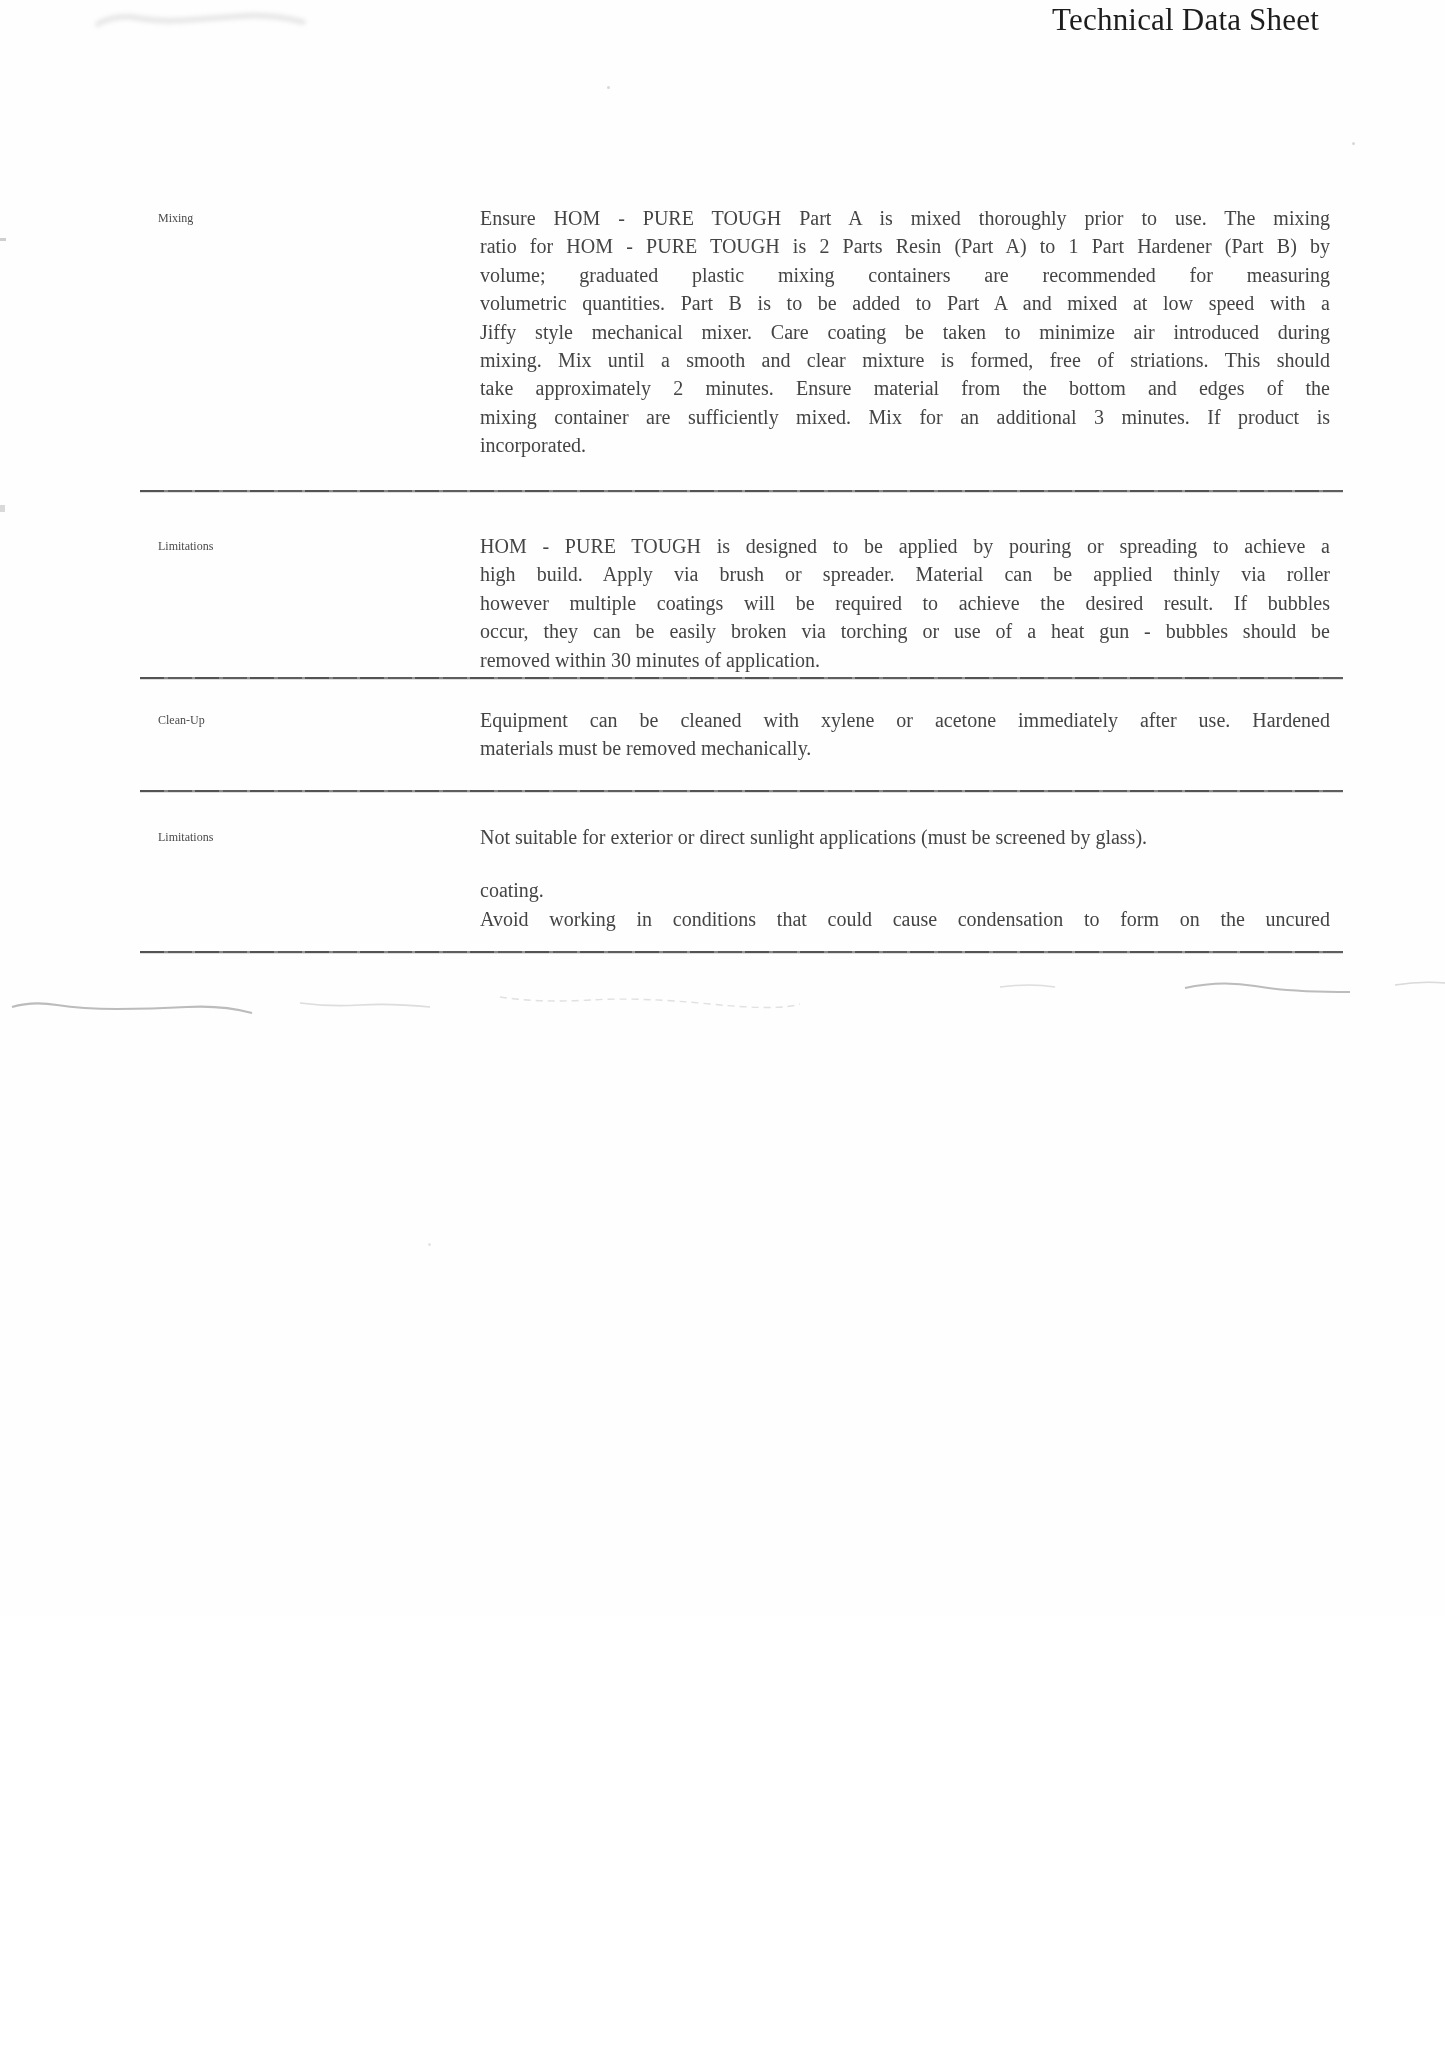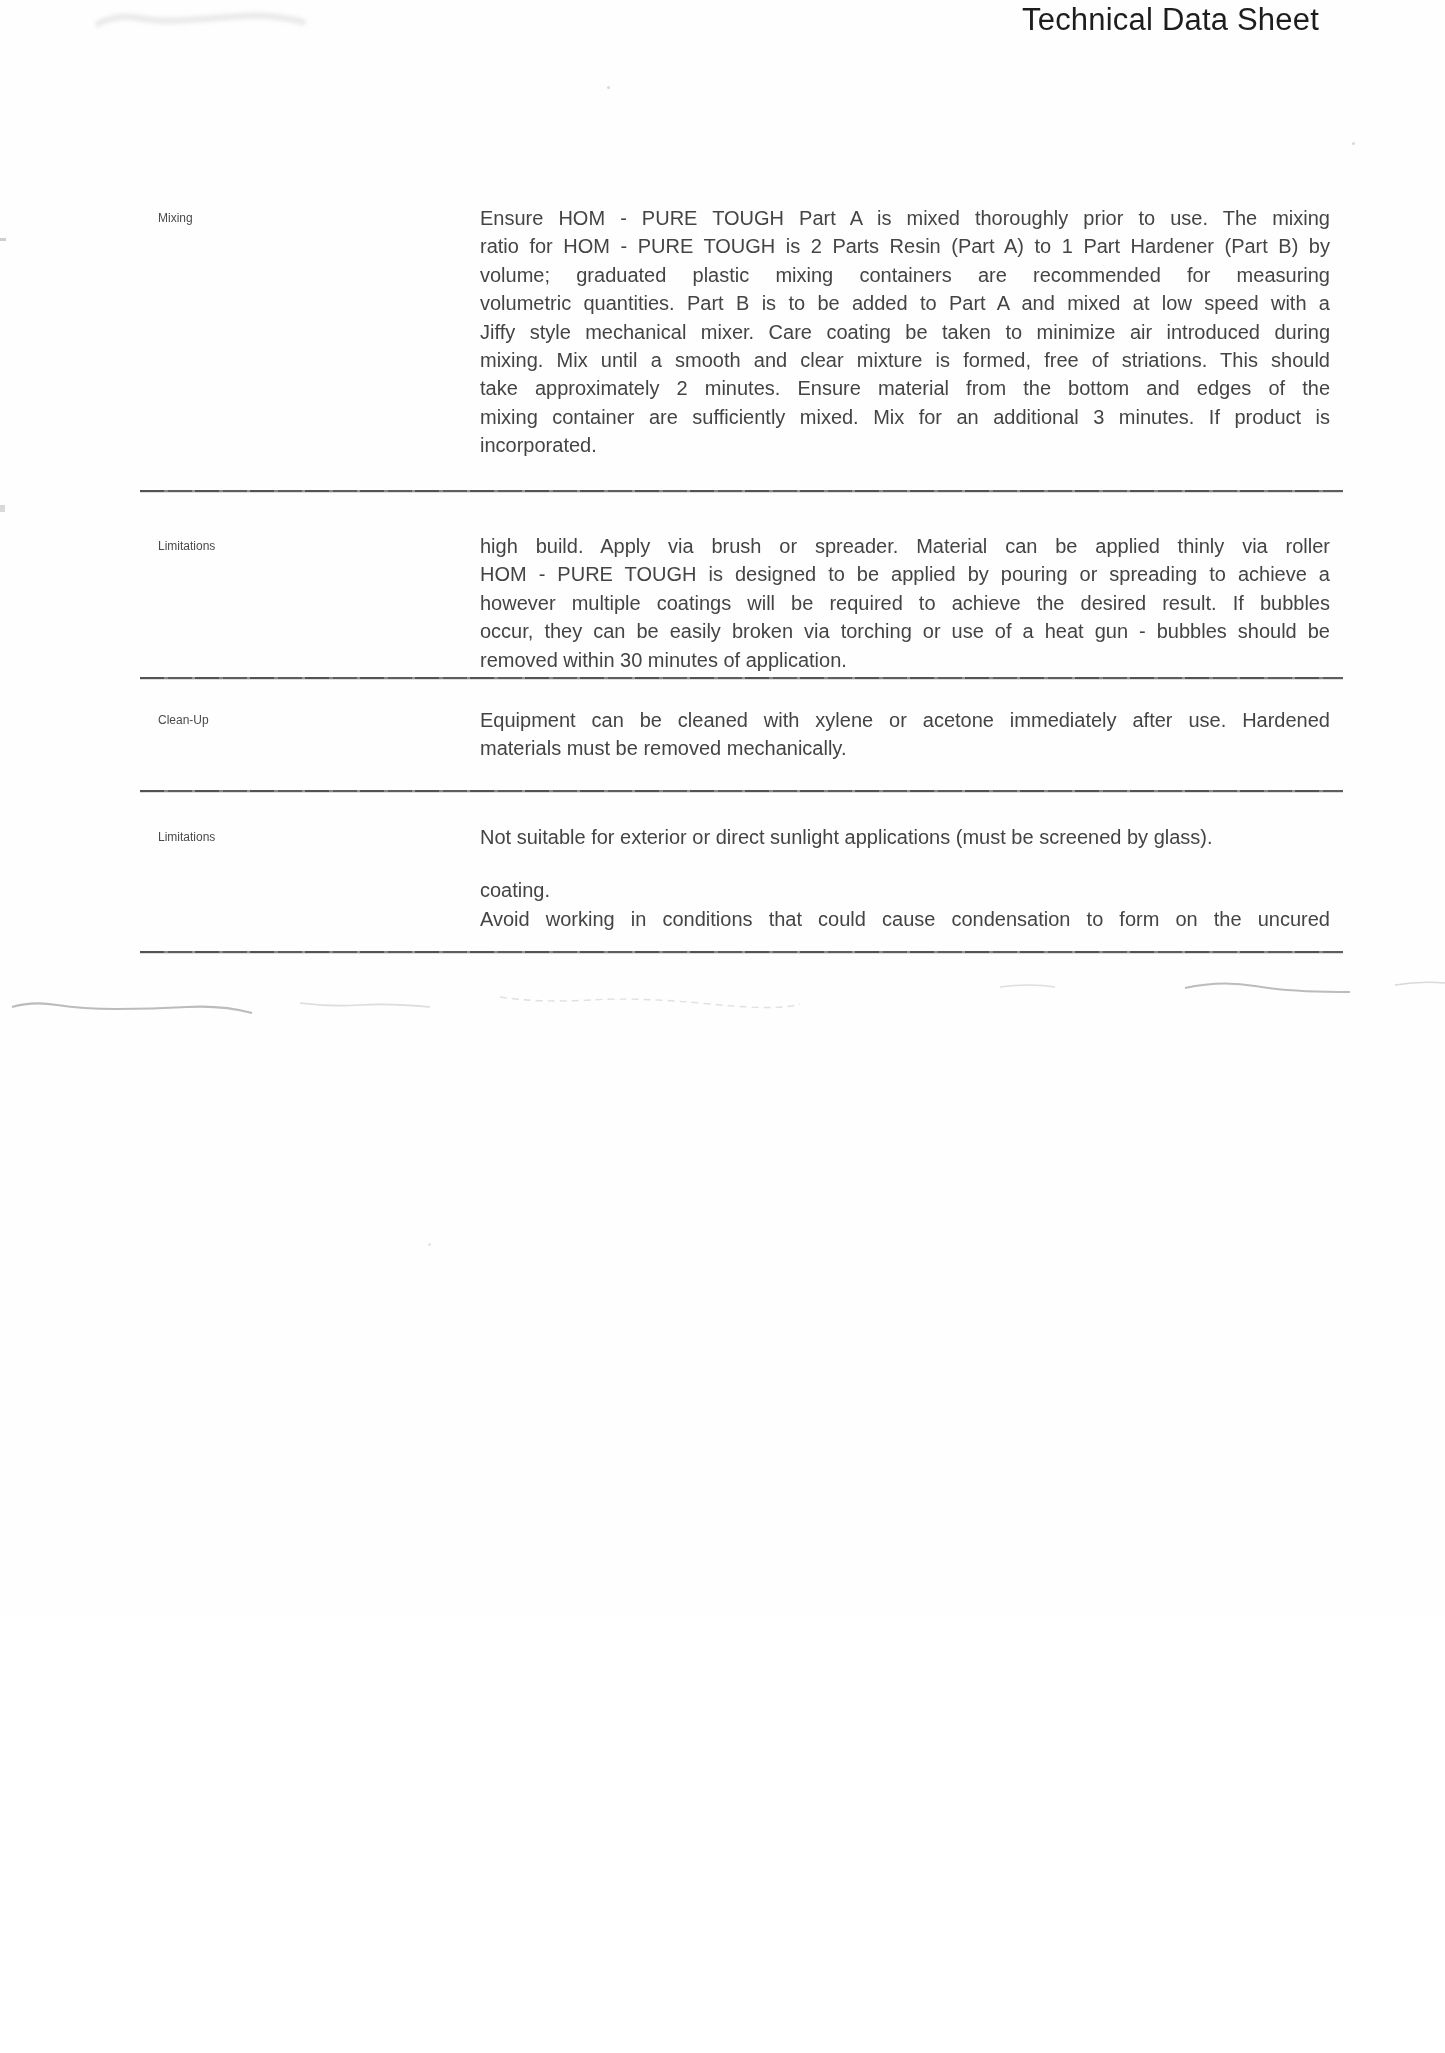--- a/index.html
+++ b/index.html
@@ -1,21 +1,21 @@
 <!DOCTYPE html>
 <html><head>
 <meta charset="utf-8">
 <style>
   html,body { margin:0; padding:0; background:#ffffff; }
   .page {
     position:relative;
     width:1445px; height:1616px;
     background:#fefefe;
     overflow:hidden;
-    font-family:Liberation Sans, sans-serif;
+    font-family:Liberation Serif, serif;
     color:#454545;
   }
   
   .title {
     position:absolute; top:2px; right:126px;
     margin:0;
     font-size:31px; font-weight:400; letter-spacing:0.2px;
     color:#1d1d1d;
   }
   
@@ -103,22 +103,22 @@
           <div class="pline last">incorporated.</div>
         </div>
       </div>
   </div>
   <div class="divider d0"></div>
 
   <div class="section s1">
     <div class="sec-label">Limitations</div>
     <div class="sec-body">
         <div class="para">
+          <div class="pline">HOM - PURE TOUGH is designed to be applied by pouring or spreading to achieve a</div>
           <div class="pline">high build. Apply via brush or spreader. Material can be applied thinly via roller</div>
-          <div class="pline">HOM - PURE TOUGH is designed to be applied by pouring or spreading to achieve a</div>
           <div class="pline">however multiple coatings will be required to achieve the desired result. If bubbles</div>
           <div class="pline">occur, they can be easily broken via torching or use of a heat gun - bubbles should be</div>
           <div class="pline last">removed within 30 minutes of application.</div>
         </div>
       </div>
   </div>
   <div class="divider d1"></div>
 
   <div class="section s2">
     <div class="sec-label">Clean-Up</div>

